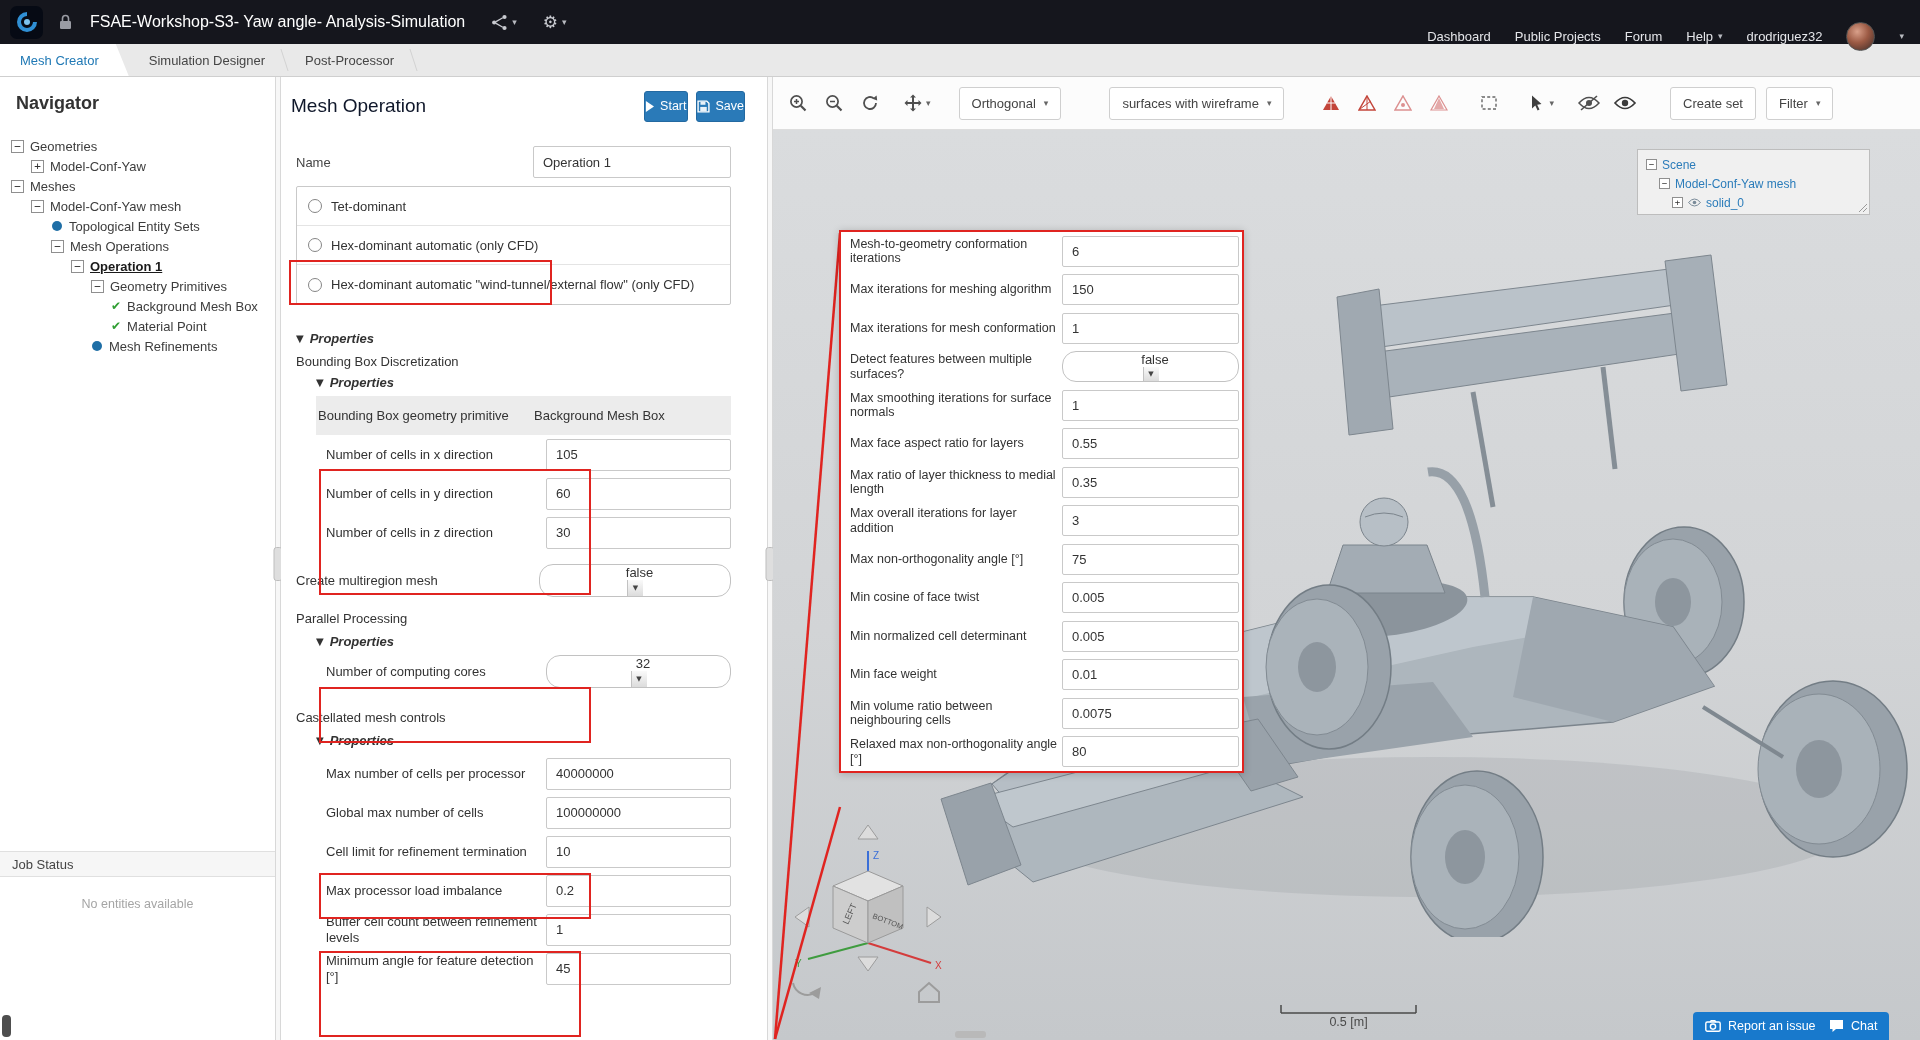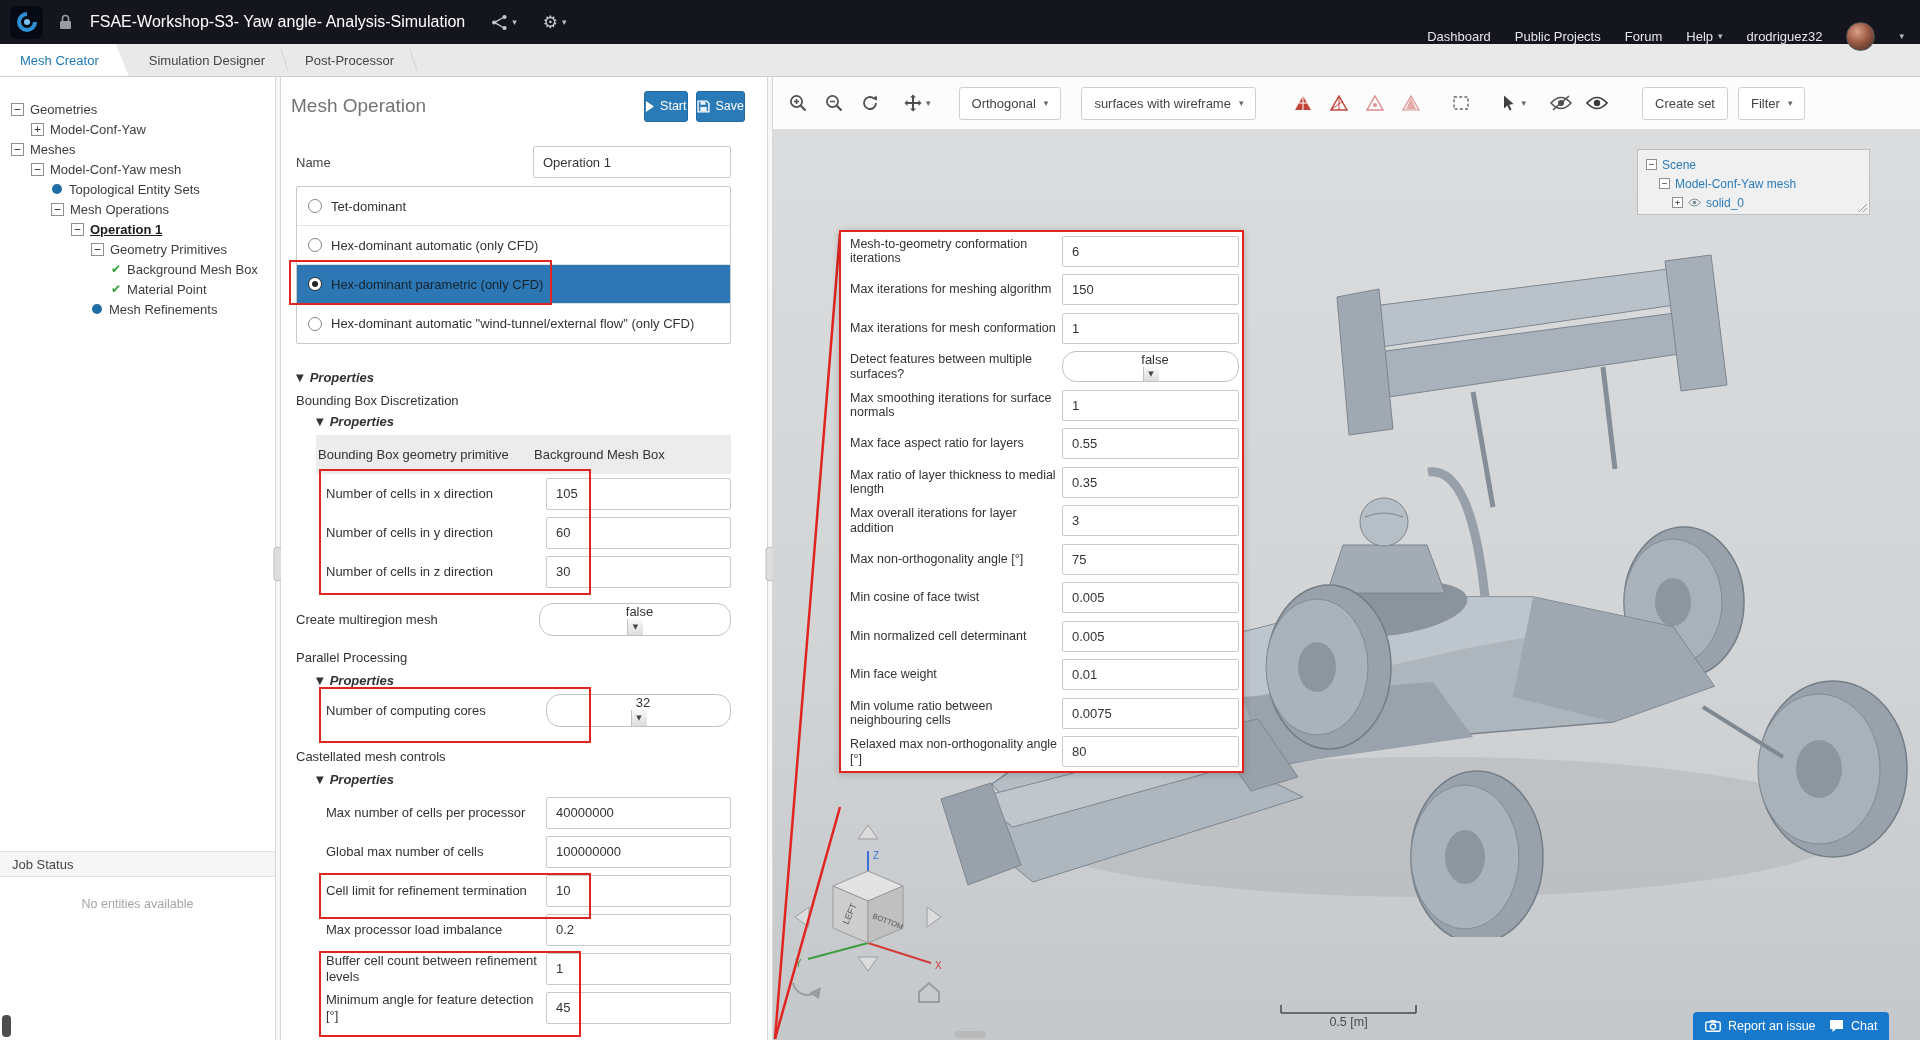--- a/index.html
+++ b/index.html
@@ -40,21 +40,21 @@
   .check{color:#2f9e33;font-size:12px;flex:none;font-family:"DejaVu Sans",sans-serif;}
   .tree-item.selected .t-label{font-weight:700;text-decoration:underline;color:#1a1a1a;}
   .job-status{position:absolute;left:0;right:0;top:774px;}
   .job-header{height:26px;background:#f6f6f6;border-top:1px solid #e0e0e0;border-bottom:1px solid #e0e0e0;display:flex;align-items:center;padding-left:12px;font-size:13px;color:#444;cursor:pointer;}
   .job-empty{margin-top:20px;text-align:center;color:#a5a5a5;font-size:12.5px;}
   .nav-thumb{position:absolute;left:2px;bottom:3px;width:9px;height:22px;background:#4e4e4e;border-radius:4px;cursor:pointer;}
 
   
   .mesh-panel{width:486px;background:#fff;position:relative;flex:none;overflow:hidden;}
   .panel-header{display:flex;align-items:center;height:58px;padding:0 22px 0 10px;}
-  .panel-title{font-size:19px;color:#737373;}
+  .panel-title{font-size:19px;color:#0f172a;}
   .hbtns{margin-left:auto;display:flex;gap:8px;}
   .btn-blue{height:31px;background:#2a7ab8;border:1px solid #2369a1;border-radius:3px;color:#fff;font-size:12.5px;display:flex;align-items:center;gap:6px;padding:0 0;cursor:pointer;font-family:inherit;}
   .form{padding:0 36px 0 15px;}
   .name-row{display:flex;align-items:center;margin:11px 0 8px;height:32px;}
   .name-row label{font-size:13px;color:#444;}
   input.ti{height:32px;border:1px solid #c9c9c9;border-radius:2px;font-size:13px;color:#333;padding:0 9px;background:#fff;font-family:inherit;}
   .name-row input{width:198px;margin-left:auto;}
   .radio-box{border:1px solid #c9c9c9;border-radius:2px;}
   .radio-row{height:39px;display:flex;align-items:center;gap:9px;padding:0 11px;border-bottom:1px solid #e4e4e4;font-size:13px;color:#333;cursor:pointer;}
   .radio-row:last-child{border-bottom:none;}
@@ -162,20 +162,21 @@
       <span>Simulation Designer</span>
     </div>
   <div class="tab">
       <span>Post-Processor</span>
     </div>
 </div>
 
 <div class="main">
 
   <aside class="navigator">
+    <div class="nav-title">Navigator</div>
     <div class="tree">
       <div class="tree-item" style="padding-left:11px">
           <span class="tw">−</span>
           <span class="t-label">Geometries</span>
         </div>
       <div class="tree-item" style="padding-left:31px">
           <span class="tw">+</span>
           <span class="t-label">Model-Conf-Yaw</span>
         </div>
       <div class="tree-item" style="padding-left:11px">
@@ -255,24 +256,20 @@
 
       <div class="radio-box">
         <div class="radio-row">
             <span class="radio"></span>
             <span>Tet-dominant</span>
           </div>
         <div class="radio-row">
             <span class="radio"></span>
             <span>Hex-dominant automatic (only CFD)</span>
           </div>
-        <div class="radio-row selected">
-            <span class="radio on"></span>
-            <span>Hex-dominant parametric (only CFD)</span>
-          </div>
         <div class="radio-row">
             <span class="radio"></span>
             <span>Hex-dominant automatic "wind-tunnel/external flow" (only CFD)</span>
           </div>
       </div>
 
       <div class="props-header">
           <span class="sec-arrow">▼</span>
           <span>Properties</span>
         </div>
@@ -397,21 +394,21 @@
       <div class="tool-wrap" style="margin-left:10px">
         <svg width="20" height="20" viewBox="0 0 20 20">
             <path d="M10 1.5 L13 4.5 H11 V9 H15.5 V7 L18.5 10 L15.5 13 V11 H11 V15.5 H13 L10 18.5 L7 15.5 H9 V11 H4.5 V13 L1.5 10 L4.5 7 V9 H9 V4.5 H7 Z" fill="#4f4f4f"></path>
           </svg>
         <span class="caret" style="color:#666">▾</span>
       </div>
       <button class="tb-btn" style="margin-left:18px">
         <span>Orthogonal</span>
         <span class="caret">▾</span>
       </button>
-      <button class="tb-btn" style="margin-left:10px">
+      <button class="tb-btn" style="margin-left:38px">
         <span>surfaces with wireframe</span>
         <span class="caret">▾</span>
       </button>
       <div class="icon-btn" style="margin-left:24px">
         <svg width="18" height="16" viewBox="0 0 18 16">
             <polygon points="9,1 17,15 1,15" fill="#c3453a"></polygon>
             <path d="M9 1 L9 15 M5 8 L13 8" stroke="#fff" stroke-width="1"></path>
           </svg>
       </div>
       <div class="icon-btn">

